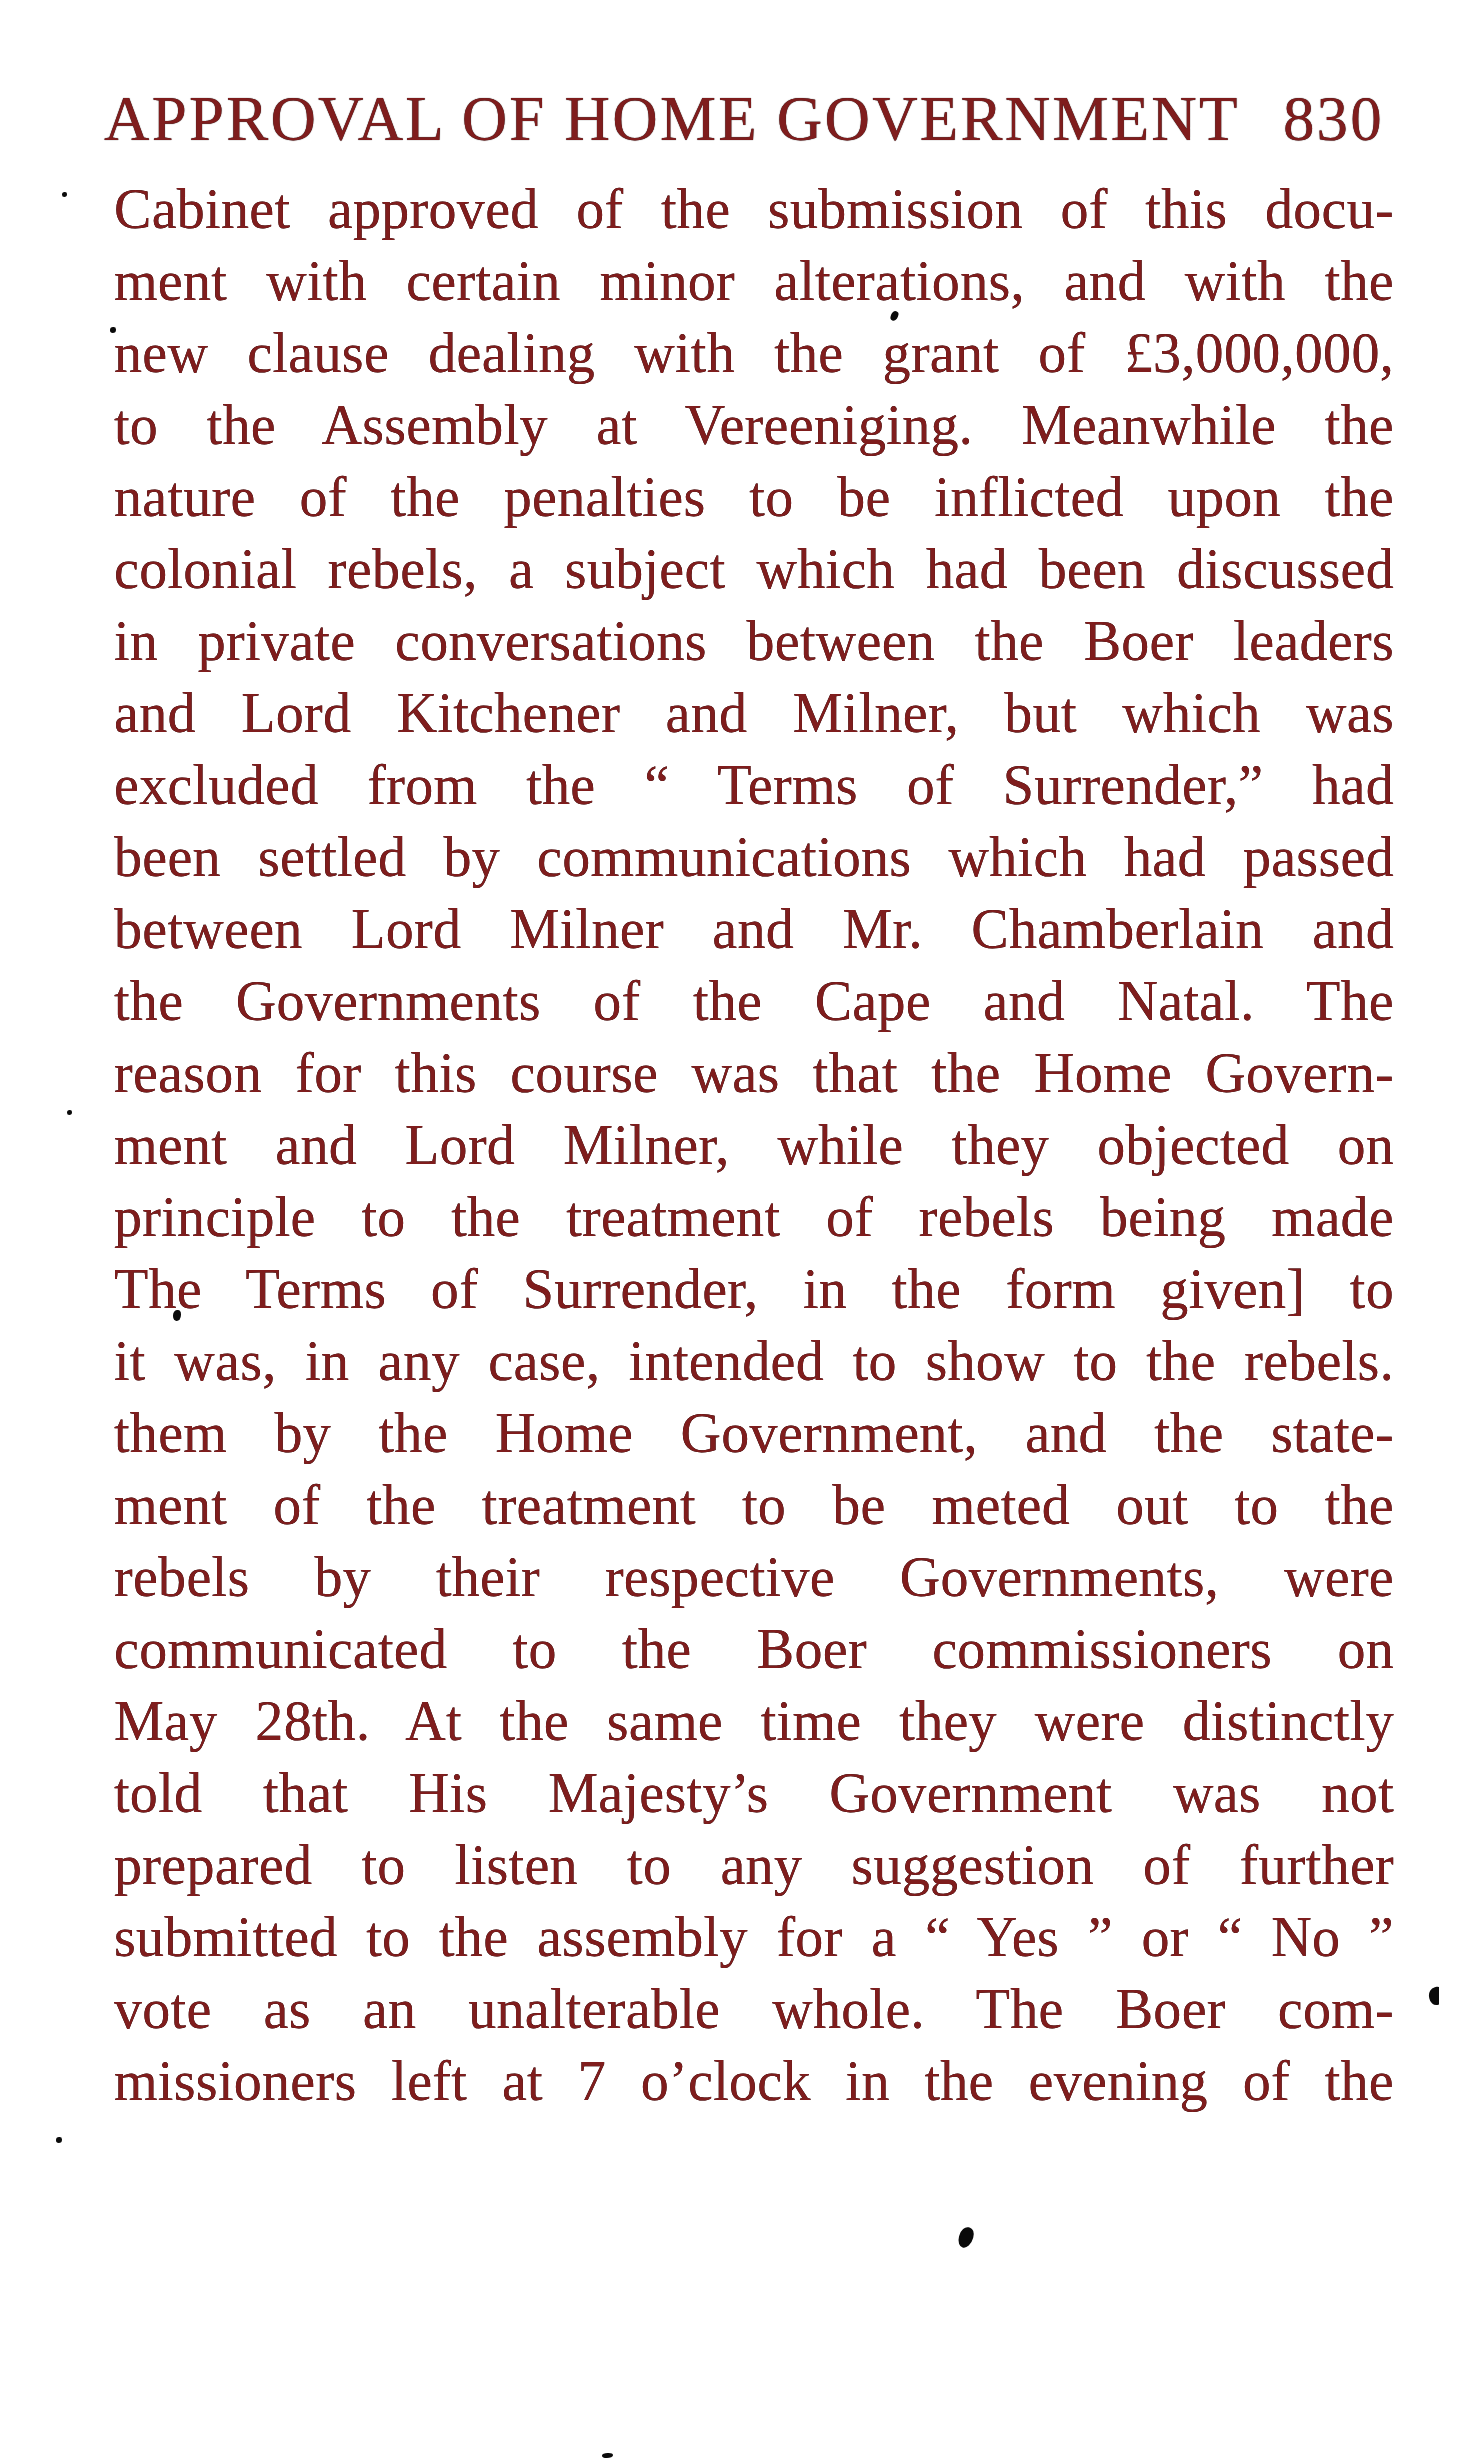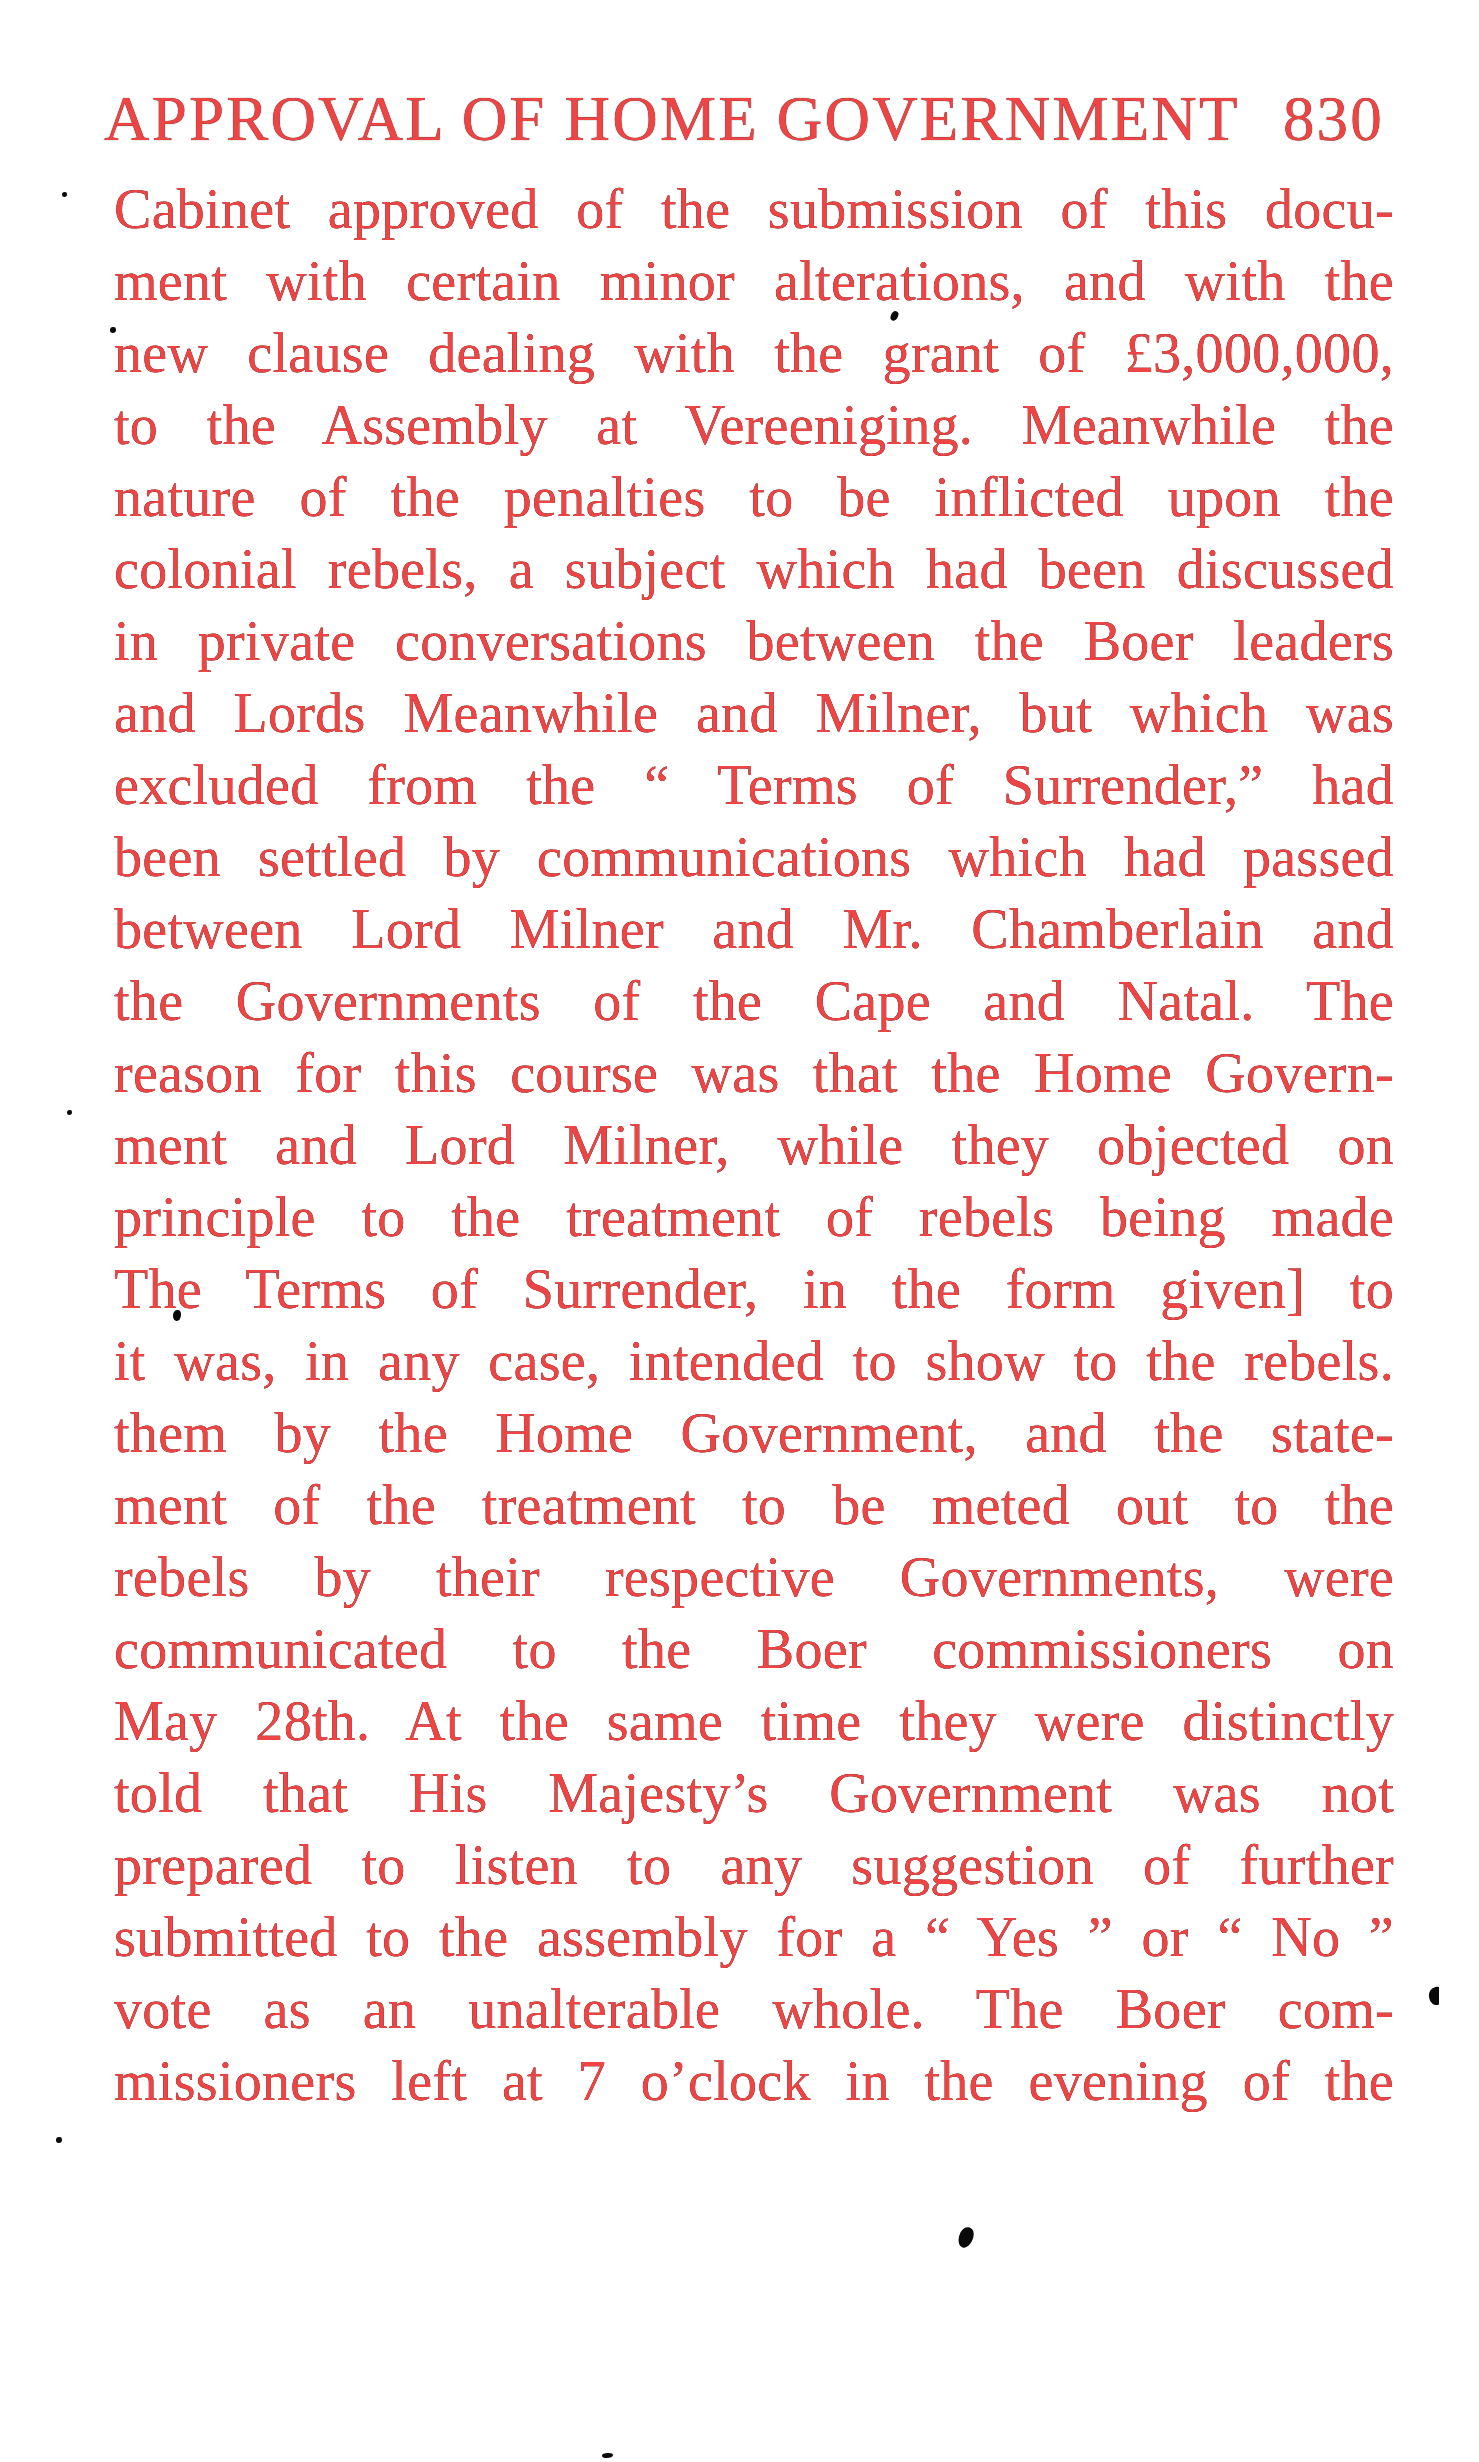--- a/index.html
+++ b/index.html
@@ -7,21 +7,21 @@
     padding: 0;
     background: #ffffff;
   }
   .page {
     position: relative;
     width: 1439px;
     height: 2462px;
     background: #ffffff;
     overflow: hidden;
     font-family: "Liberation Serif", "DejaVu Serif", serif;
-    color: #ef4444;
+    color: #7f1d1d;
   }
   .running-head {
     position: absolute;
     left: 104px;
     top: 85px;
     width: 1280px;
     height: 69px;
     line-height: 69px;
     display: flex;
     justify-content: space-between;
@@ -69,21 +69,21 @@
   </div>
 
   <div class="text-block" id="lines">
       <div class="line">Cabinet approved of the submission of this docu-</div>
       <div class="line">ment with certain minor alterations, and with the</div>
       <div class="line">new clause dealing with the grant of £3,000,000,</div>
       <div class="line">to the Assembly at Vereeniging.  Meanwhile the</div>
       <div class="line">nature of the penalties to be inflicted upon the</div>
       <div class="line">colonial rebels, a subject which had been discussed</div>
       <div class="line">in private conversations between the Boer leaders</div>
-      <div class="line">and Lords Meanwhile and Milner, but which was</div>
+      <div class="line">and Lord Kitchener and Milner, but which was</div>
       <div class="line">excluded from the “ Terms of Surrender,” had</div>
       <div class="line">been settled by communications which had passed</div>
       <div class="line">between Lord Milner and Mr. Chamberlain and</div>
       <div class="line">the Governments of the Cape and Natal.  The</div>
       <div class="line">reason for this course was that the Home Govern-</div>
       <div class="line">ment and Lord Milner, while they objected on</div>
       <div class="line">principle to the treatment of rebels being made</div>
       <div class="line">The Terms of Surrender, in the form given] to</div>
       <div class="line">it was, in any case, intended to show to the rebels.</div>
       <div class="line">them by the Home Government, and the state-</div>

